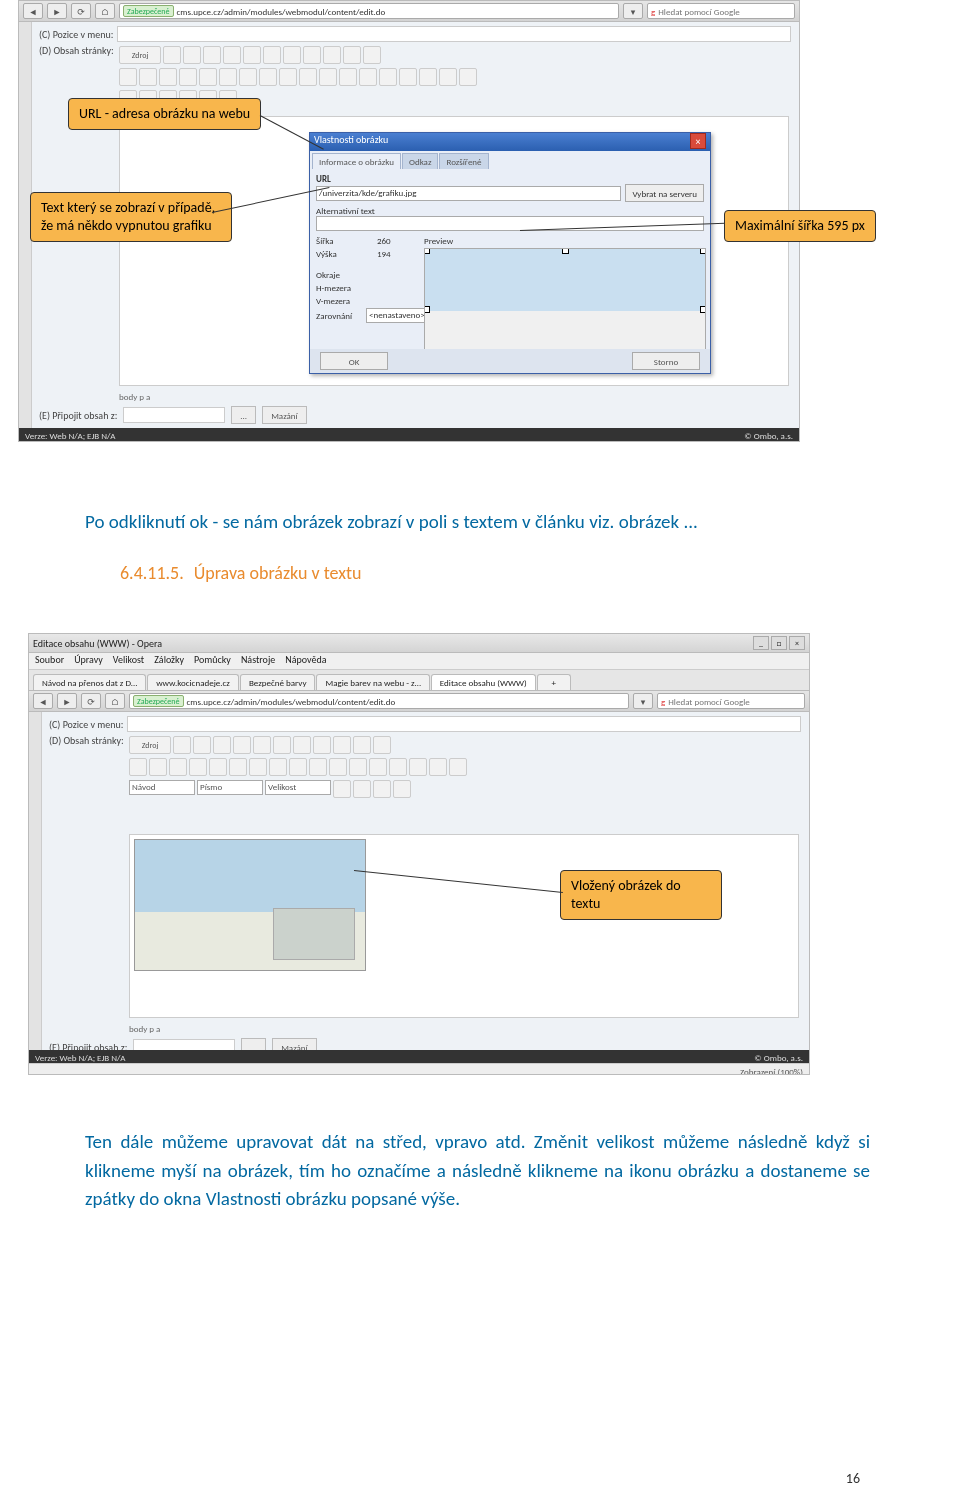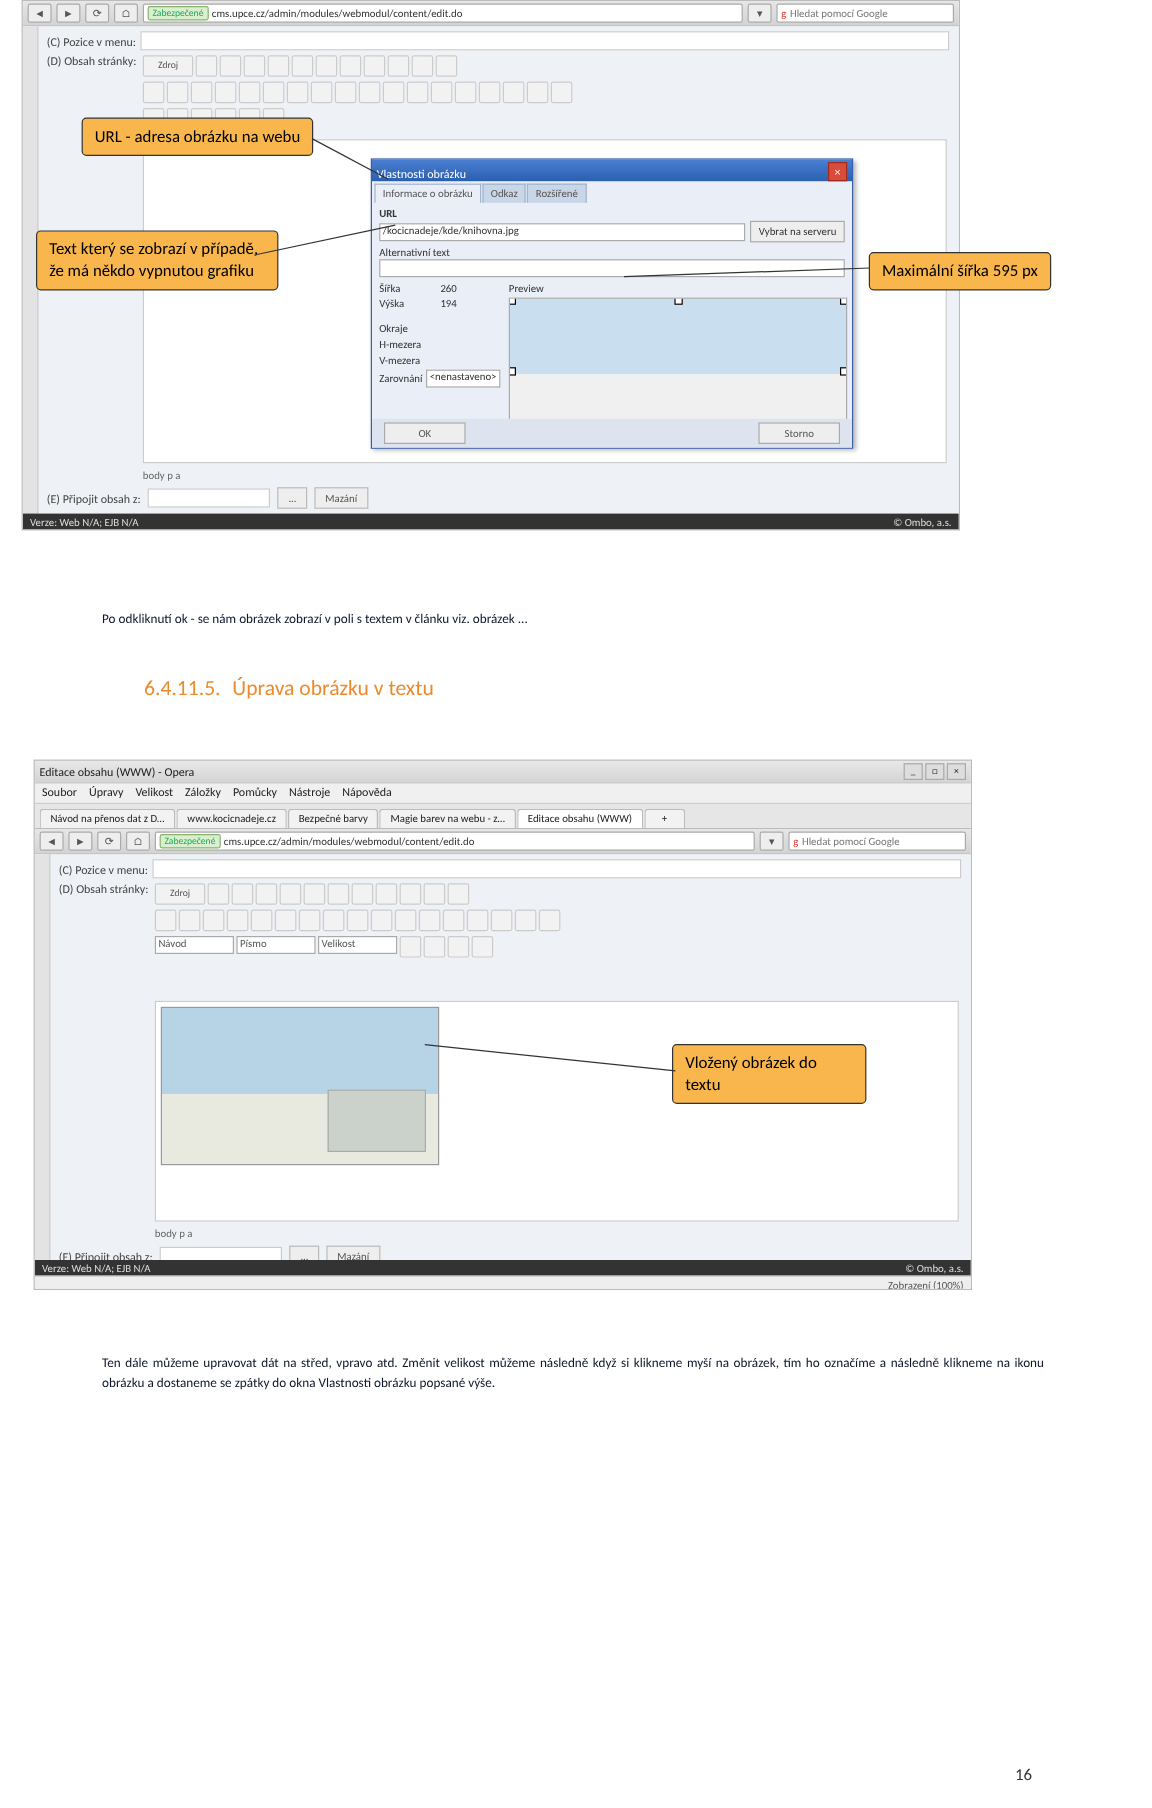--- a/index.html
+++ b/index.html
@@ -62,51 +62,51 @@
   .cms-bottom { position:absolute; left:20px; right:10px; bottom:18px; display:flex; align-items:center; gap:6px; font-size:9px;}
   .cms-btn { height:16px; padding:0 8px; background:#eee; border:1px solid #bbb; font-size:9px; display:flex; align-items:center; }
   .footer-bar { position:absolute; left:0; right:0; bottom:0; height:14px; background:#333; color:#ddd; font-size:9px; display:flex; align-items:center; justify-content:space-between; padding:0 6px;}
 
   
   .dlg {
     position:absolute; left:290px; top:110px; width:400px; height:240px;
     border:1px solid #3a5fa7; background:#e9eef7;
     box-shadow: 2px 2px 4px rgba(0,0,0,0.3);
   }
-  .dlg-title { height:18px; background:linear-gradient(#4a7fd1,#2b5fb0); color:#fff; font-size:10px; display:flex; align-items:flex-end; padding:0 4px; justify-content:space-between;}
+  .dlg-title { height:18px; background:linear-gradient(#4a7fd1,#2b5fb0); color:#fff; font-size:10px; display:flex; align-items:flex-start; padding:0 4px; justify-content:space-between;}
   .dlg-close { width:14px;height:14px;background:#d94b3b;color:#fff;display:flex;align-items:center;justify-content:center;font-size:10px;border:1px solid #a02a1d;}
   .dlg-tabs { display:flex; gap:1px; padding:2px 2px 0 2px; font-size:9px; }
   .dlg-tab { background:#c9d6e8; border:1px solid #a4b4ce; border-bottom:none; padding:2px 6px; }
   .dlg-tab.active { background:#e9eef7; }
   .dlg-body { padding:4px 6px; font-size:9px; color:#333; }
   .dlg-row { display:flex; align-items:center; gap:4px; margin-bottom:3px;}
   .dlg-row .inpt { height:13px; border:1px solid #aaa; background:#fff; padding:0 2px; font-size:9px;}
   .dlg-url-input { flex:1; }
   .dlg-btn { height:16px; padding:0 6px; background:#eee; border:1px solid #aaa; font-size:9px; display:flex; align-items:center;}
   .dlg-cols { display:flex; gap:8px; margin-top:4px;}
   .dlg-left { width:100px; display:flex; flex-direction:column; gap:2px;}
-  .dlg-left .r { display:flex; align-items:center; gap:3px; }
+  .dlg-left .r { display:flex; align-items:center; gap:14px; }
   .dlg-left .r label { width:48px; font-size:9px;}
   .dlg-left .r .inpt { width:40px; }
   .dlg-preview { flex:1; }
   .dlg-preview .pv-label { font-size:9px; margin-bottom:2px;}
   .pv-box { width:100%; height:120px; border:1px solid #aaa; background:linear-gradient(#c9dff0 52%, #f0f0f0 52%); position:relative; overflow:hidden;}
   .pv-handle { position:absolute; width:5px; height:5px; background:#fff; border:1px solid #000;}
   .dlg-footer { position:absolute; left:0; right:0; bottom:0; height:24px; background:#dde4ef; display:flex; align-items:center; justify-content:space-between; gap:8px; padding:0 10px;}
 
   
   .callout {
     position:absolute; background:#f8b64c; border:1.5px solid #333;
     padding:6px 10px; font-size:14px; color:#000; border-radius:4px;
     line-height:1.3;
   }
   .co-line { position:absolute; border-top:1.5px solid #333; transform-origin:left center;}
 
   
-  .para { position:absolute; left:85px; right:90px; font-size:11px; line-height:1.5; color:#0f172a; text-align:justify;}
+  .para { position:absolute; left:85px; right:90px; font-size:19px; line-height:1.5; color:#0369a1; text-align:justify;}
   .h-num { color:#e98b2e; font-size:18px; margin-right:6px; }
   .h-text { color:#e98b2e; font-size:18px; }
   .heading { position:absolute; left:120px; font-size:17px; }
 
   
   .shot2 { left:28px; top:633px; width:780px; height:440px; }
   .win-title { height:18px; background:linear-gradient(#e8e8e8,#d4d4d4); font-size:10px; display:flex; align-items:center; padding:0 4px; border-bottom:1px solid #bbb; justify-content:space-between;}
   .win-ctrls { display:flex; gap:2px;}
   .win-ctrls span { width:14px;height:12px; background:#ddd; border:1px solid #aaa; display:flex;align-items:center;justify-content:center;font-size:8px;}
   .menu-bar { height:16px; background:#f0f0f0; font-size:10px; display:flex; align-items:flex-start; gap:10px; padding:0 6px; border-bottom:1px solid #ccc;}
@@ -213,21 +213,21 @@
           <span class="dlg-close">×</span>
         </div>
         <div class="dlg-tabs">
           <div class="dlg-tab active">Informace o obrázku</div>
           <div class="dlg-tab">Odkaz</div>
           <div class="dlg-tab">Rozšířené</div>
         </div>
         <div class="dlg-body">
           <div style="font-weight:bold;">URL</div>
           <div class="dlg-row">
-            <div class="inpt dlg-url-input">/kocicnadeje/kde/knihovna.jpg</div>
+            <div class="inpt dlg-url-input">/univerzita/kde/grafiku.jpg</div>
             <div class="dlg-btn">Vybrat na serveru</div>
           </div>
           <div>Alternativní text</div>
           <div class="dlg-row">
               <div class="inpt" style="flex:1;"></div>
             </div>
           <div class="dlg-cols">
             <div class="dlg-left">
               <div class="r">
                   <label>Šířka</label>

